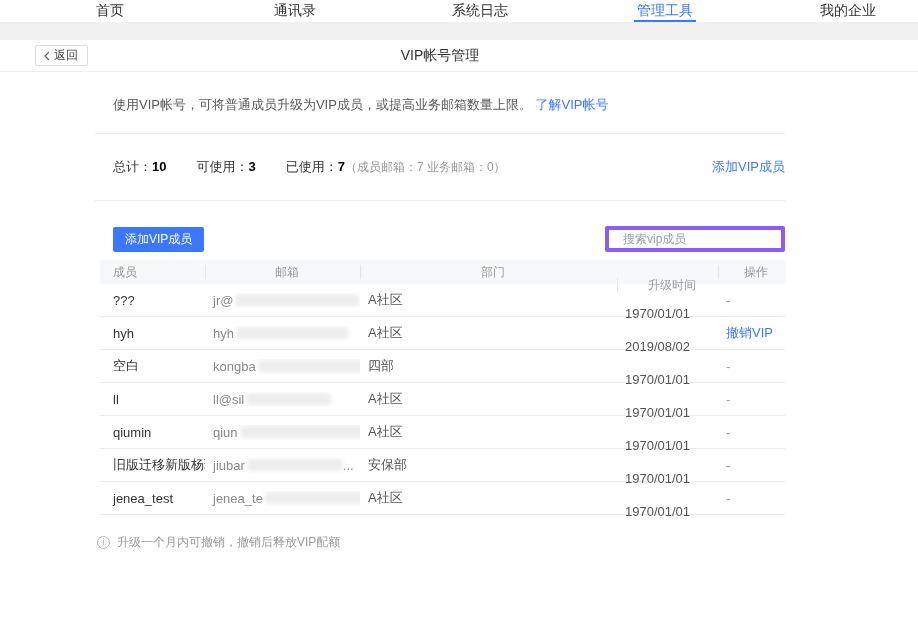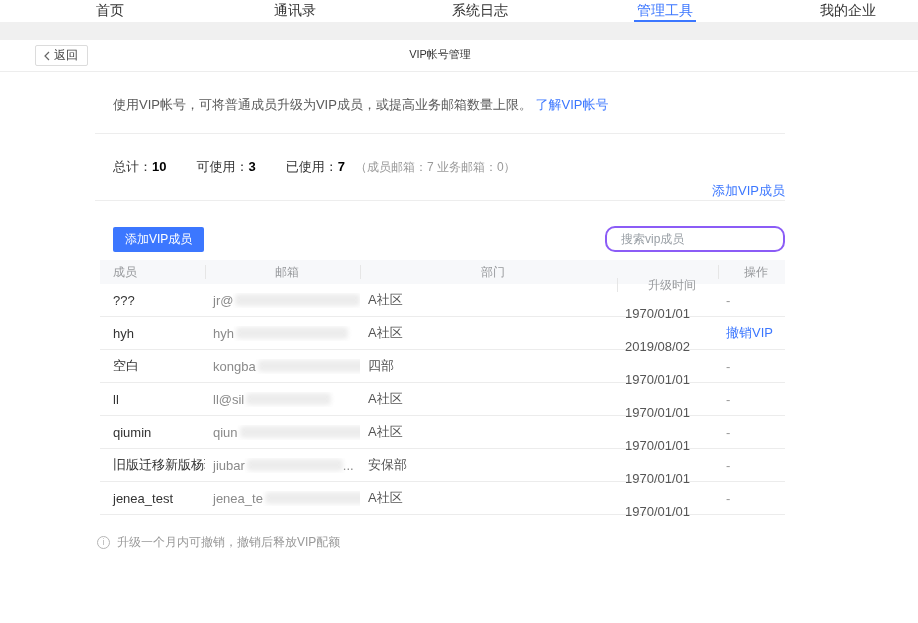--- a/index.html
+++ b/index.html
@@ -9,39 +9,39 @@
   
   .topnav { position:absolute; left:0; top:0; width:918px; height:14px; background:#fff; }
   .nav-tab { position:absolute; top:2px; transform:translateX(-50%); font-size:14px; color:#333; cursor:pointer; white-space:nowrap; }
   .nav-tab.active { color:#3c77ff; }
   .nav-underline { position:absolute; top:20px; height:3px; width:62px; background:#3c77ff; transform:translateX(-50%); }
   .gray-strip { position:absolute; left:0; top:22px; width:918px; height:18px; background:#f0f0f0; }
 
   
   .titlebar { position:absolute; left:0; top:40px; width:918px; height:32px; background:#fff; border-bottom:1px solid #ededed; }
   .back-btn { position:absolute; left:35px; top:5px; height:21px; padding:0 9px 0 7px; background:#fff; border:1px solid #dcdcdc; border-radius:2px; font-size:12px; color:#444; display:inline-flex; align-items:center; gap:3px; cursor:pointer; }
-  .page-title { position:absolute; left:0; top:7px; width:880px; text-align:center; font-size:11px; color:#333; }
+  .page-title { position:absolute; left:0; top:7px; width:880px; text-align:center; font-size:14px; color:#333; }
 
   
   .intro { position:absolute; left:113px; top:96px; font-size:13px; color:#595959; }
-  .link { color:#3c77ff; cursor:pointer; text-decoration:none;margin-top:24px; }
+  .link { color:#3c77ff; cursor:pointer; text-decoration:none; }
 
   .divider { position:absolute; left:95px; width:690px; height:1px; background:#ededed; }
   .d1 { top:133px; } .d2 { top:200px; }
 
   
   .stats { position:absolute; left:113px; top:158px; font-size:13px; color:#333; display:flex; align-items:baseline; }
   .stat { margin-right:30px; white-space:nowrap; }
   .stat b { font-weight:bold; color:#000000; }
-  .stat-detail { font-size:12px; color:#999; margin-left:10px; }
+  .stat-detail { font-size:12px; color:#999; margin-left:0; }
   .buy-link { position:absolute; top:158px; right:133px; font-size:13px; white-space:nowrap; }
 
   
   .add-btn { position:absolute; left:113px; top:227px; height:25px; padding:0 12px; background:#3c77ff; color:#fff; font-size:12px; border:none; border-radius:2px; display:inline-flex; align-items:center; cursor:pointer; }
-  .search-box { position:absolute; left:605px; top:226px; width:180px; height:26px; border:2px solid #8b5cf6; border-radius:10px; background:#fff; display:flex; align-items:center; padding:0 8px; }
+  .search-box { position:absolute; left:605px; top:226px; width:180px; height:26px; border:4px solid #8b5cf6; border-radius:2px; background:#fff; display:flex; align-items:center; padding:0 8px; }
   .search-box input { border:none; outline:none; flex:1; font-size:12px; color:#333; margin-left:6px; font-family:inherit; background:transparent; }
   .search-box input::placeholder { color:#9aa0a6; }
 
   
   .table { position:absolute; left:100px; top:260px; width:685px; }
   .thead { display:flex; height:24px; background:#f7f8fa; align-items:center; font-size:12px; color:#97999c; }
   .th { overflow:hidden; white-space:nowrap; }
   .th + .th { border-left:1px solid #e6e6e6; height:14px; line-height:14px;text-align:center; }
   .tr { display:flex; height:33px; align-items:center; border-bottom:1px solid #ececec; font-size:13px; }
   .c1 { width:105px; padding-left:13px; }

